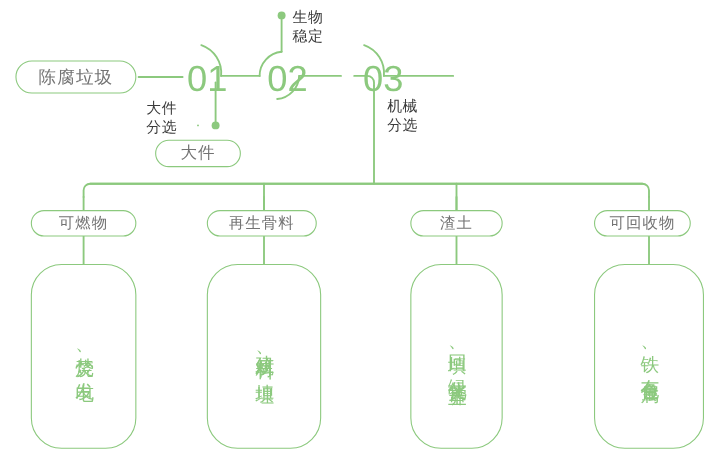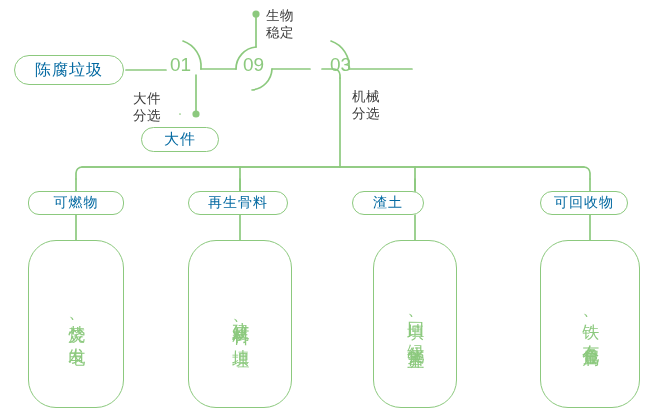--- a/index.html
+++ b/index.html
@@ -25,21 +25,21 @@
     height: 416px;
   }
 
   
   .pill {
     position: absolute;
     box-sizing: border-box;
     border: 1.6px solid #8cc97e;
     border-radius: 999px;
     background: #ffffff;
-    color: #0369a1;
+    color: #737373;
     display: flex;
     align-items: center;
     justify-content: center;
     letter-spacing: 1px;
     white-space: nowrap;
     text-align: center;
   }
   .pill-source {
     left: 14px;
     top: 55px;
@@ -94,21 +94,21 @@
     letter-spacing: 0.5px;
   }
   .note-bio   { left: 266px; top: 7px; text-align: center; }
   .note-bulky { left: 133px; top: 90px; }
   .note-mech  { left: 352px; top: 88px; text-align: right; }
 
   
   .phase {
     position: absolute;
     color: #8cc97e;
-    font-size: 19px;
+    font-size: 33px;
     font-weight: 400;
     letter-spacing: 0px;
     line-height: 1;
   }
   .phase-01 { left: 170px; top: 55px; }
   .phase-02 { left: 243px; top: 55px; }
   .phase-03 { left: 330px; top: 55px; }
 </style>
 </head>
 <body>
@@ -161,37 +161,37 @@
       <path d="M76,215 L76,240"></path>
       <path d="M240,215 L240,240"></path>
       <path d="M415,215 L415,240"></path>
       <path d="M590,215 L590,240"></path>
 
       <path d="M196,118 L196,127" opacity="0"></path>
     </g>
   </svg>
 
   <div class="phase phase-01">01</div>
-  <div class="phase phase-02">09</div>
+  <div class="phase phase-02">02</div>
   <div class="phase phase-03">03</div>
 
   <div class="note note-bio">生物
 稳定</div>
   <div class="note note-bulky">大件
 分选</div>
   <div class="note note-mech">机械
 分选</div>
 
   <div class="pill pill-source">陈腐垃圾</div>
 
   <div class="pill pill-bulky">大件</div>
 
-  <div class="pill pill-cat" style="left:28px; width:96px;border-radius:11px;">可燃物</div>
+  <div class="pill pill-cat" style="left:28px; width:96px;">可燃物</div>
   <div class="pill pill-cat" style="left:188px; width:100px;">再生骨料</div>
-  <div class="pill pill-cat" style="left:352px; width:72px;">渣土</div>
+  <div class="pill pill-cat" style="left:373px; width:84px;">渣土</div>
   <div class="pill pill-cat" style="left:540px; width:88px;">可回收物</div>
 
   <div class="vbox" style="left:28px; width:96px;">
     <div class="vtext">焚烧、发电</div>
   </div>
   <div class="vbox" style="left:188px; width:104px;">
     <div class="vtext">建筑材料、填埋</div>
   </div>
   <div class="vbox" style="left:373px; width:84px;">
     <div class="vtext">回填、绿化营养土</div>

